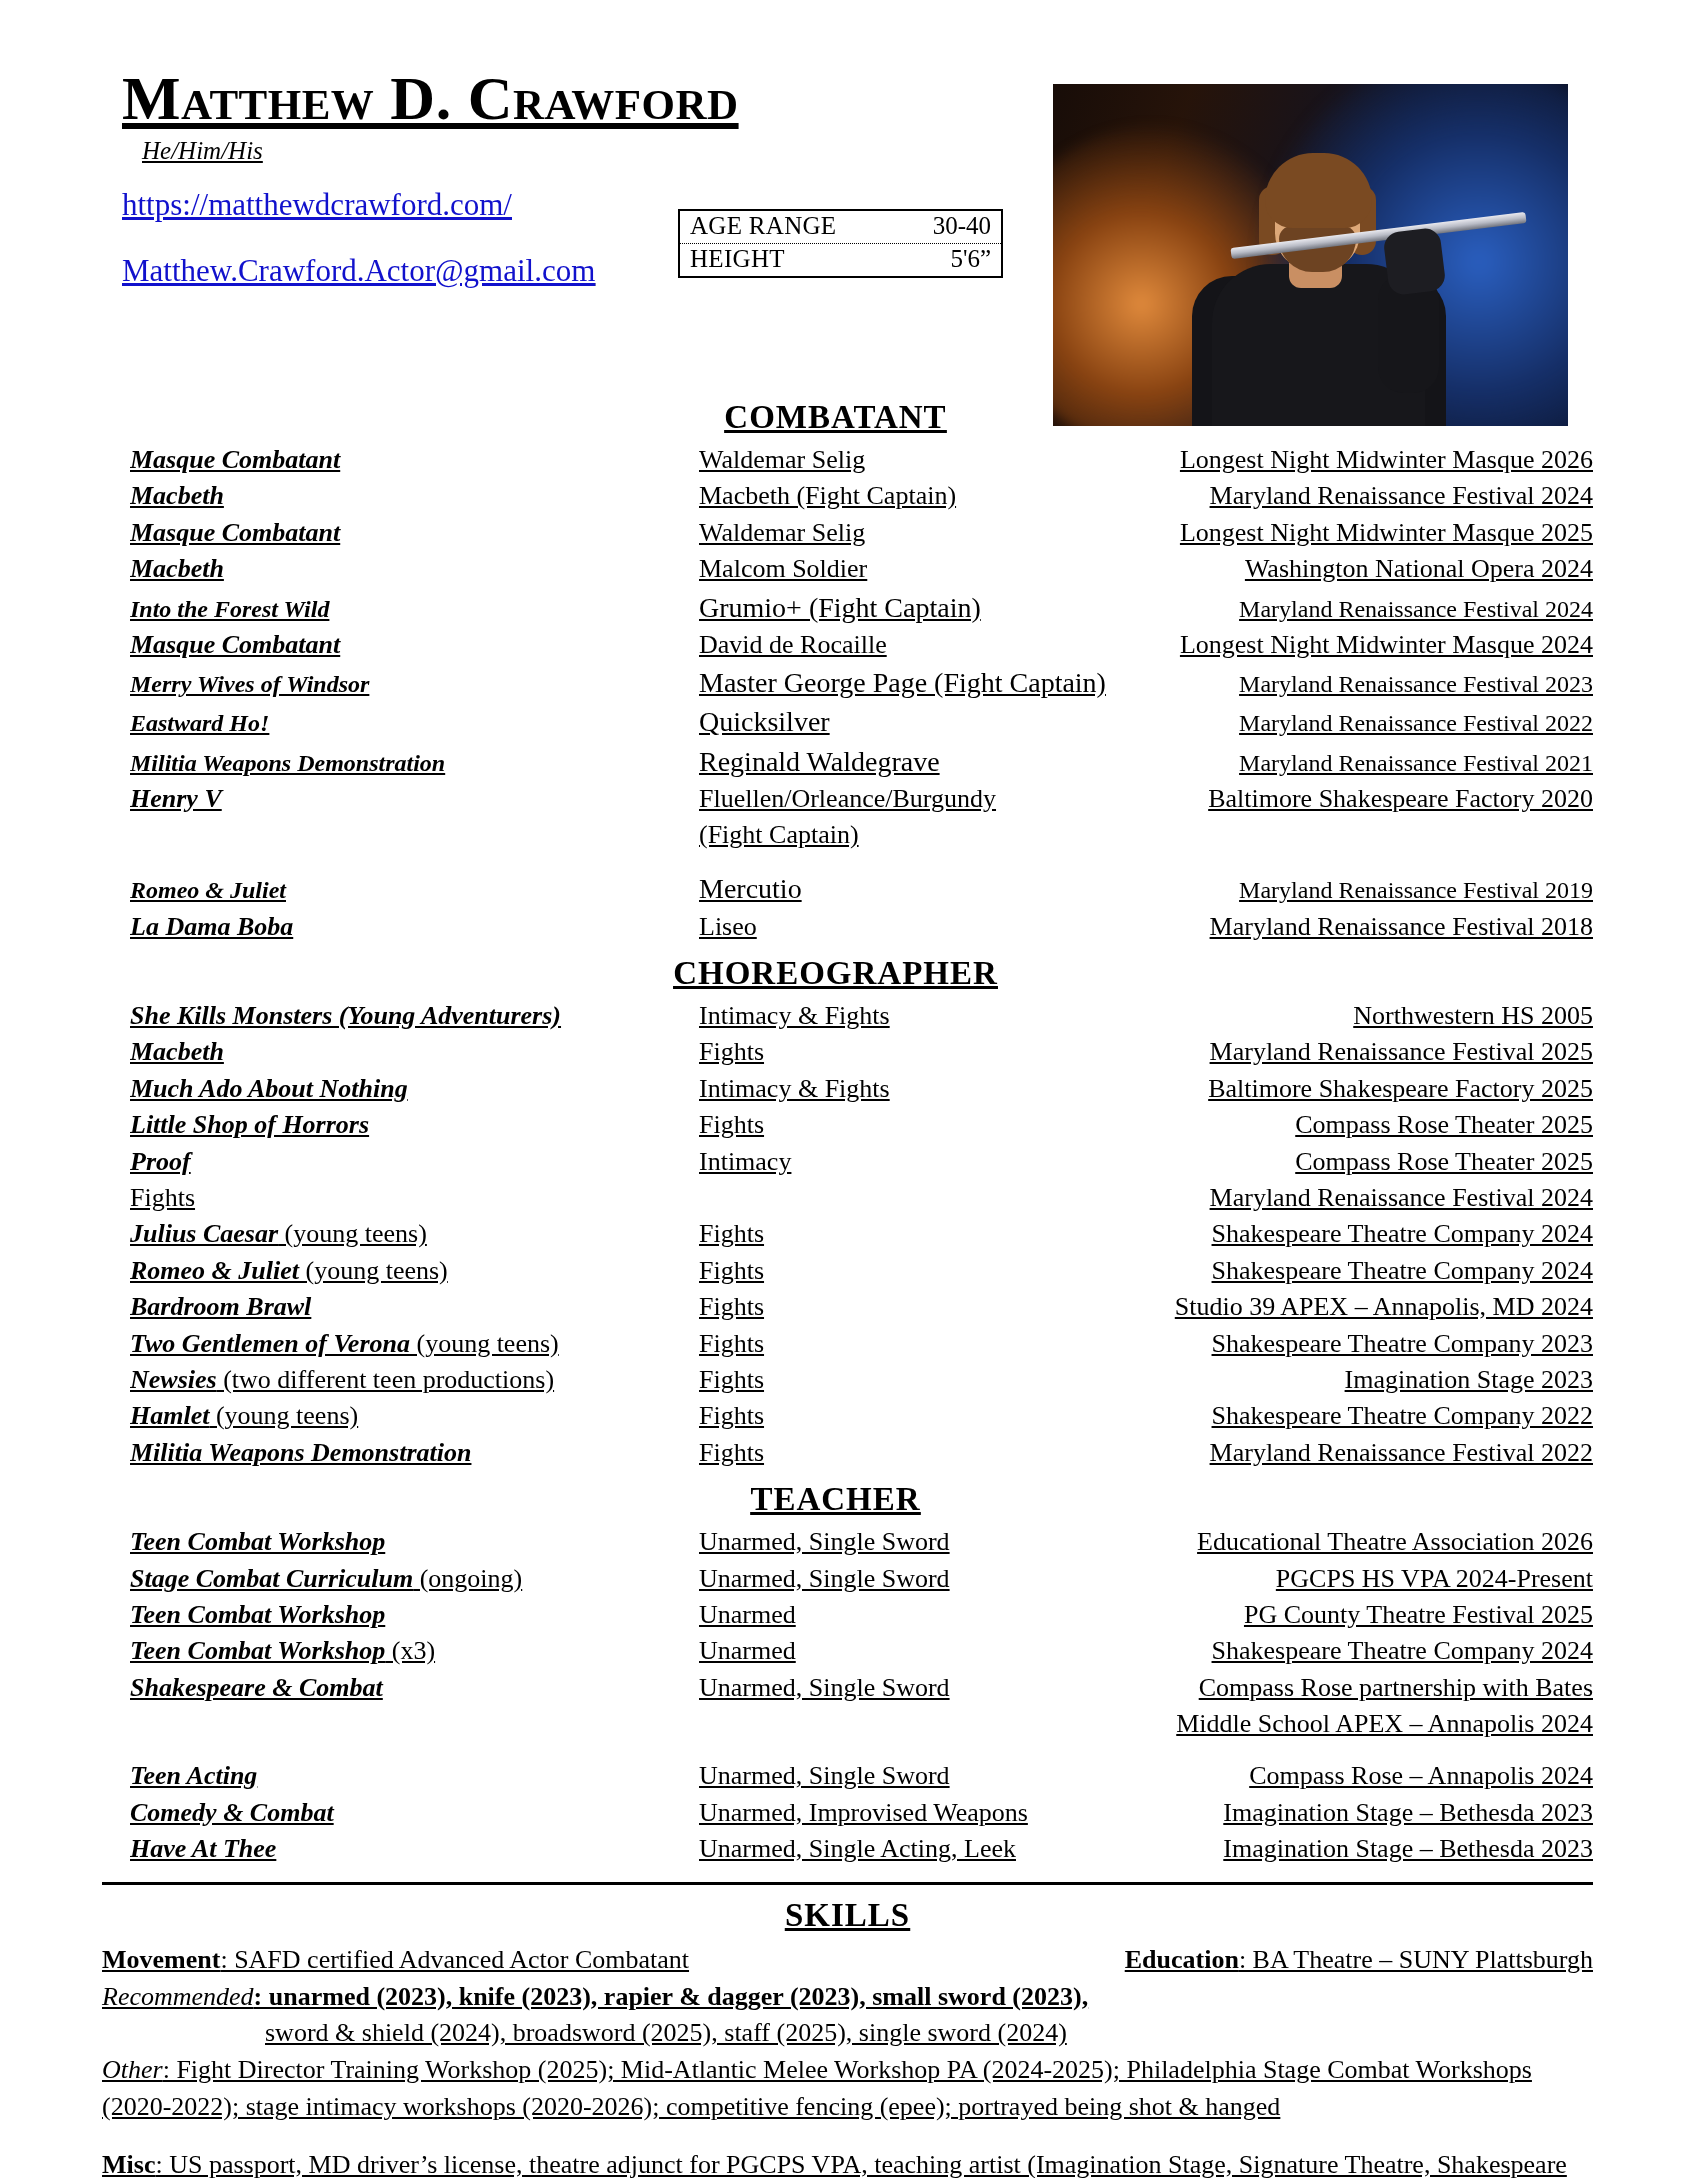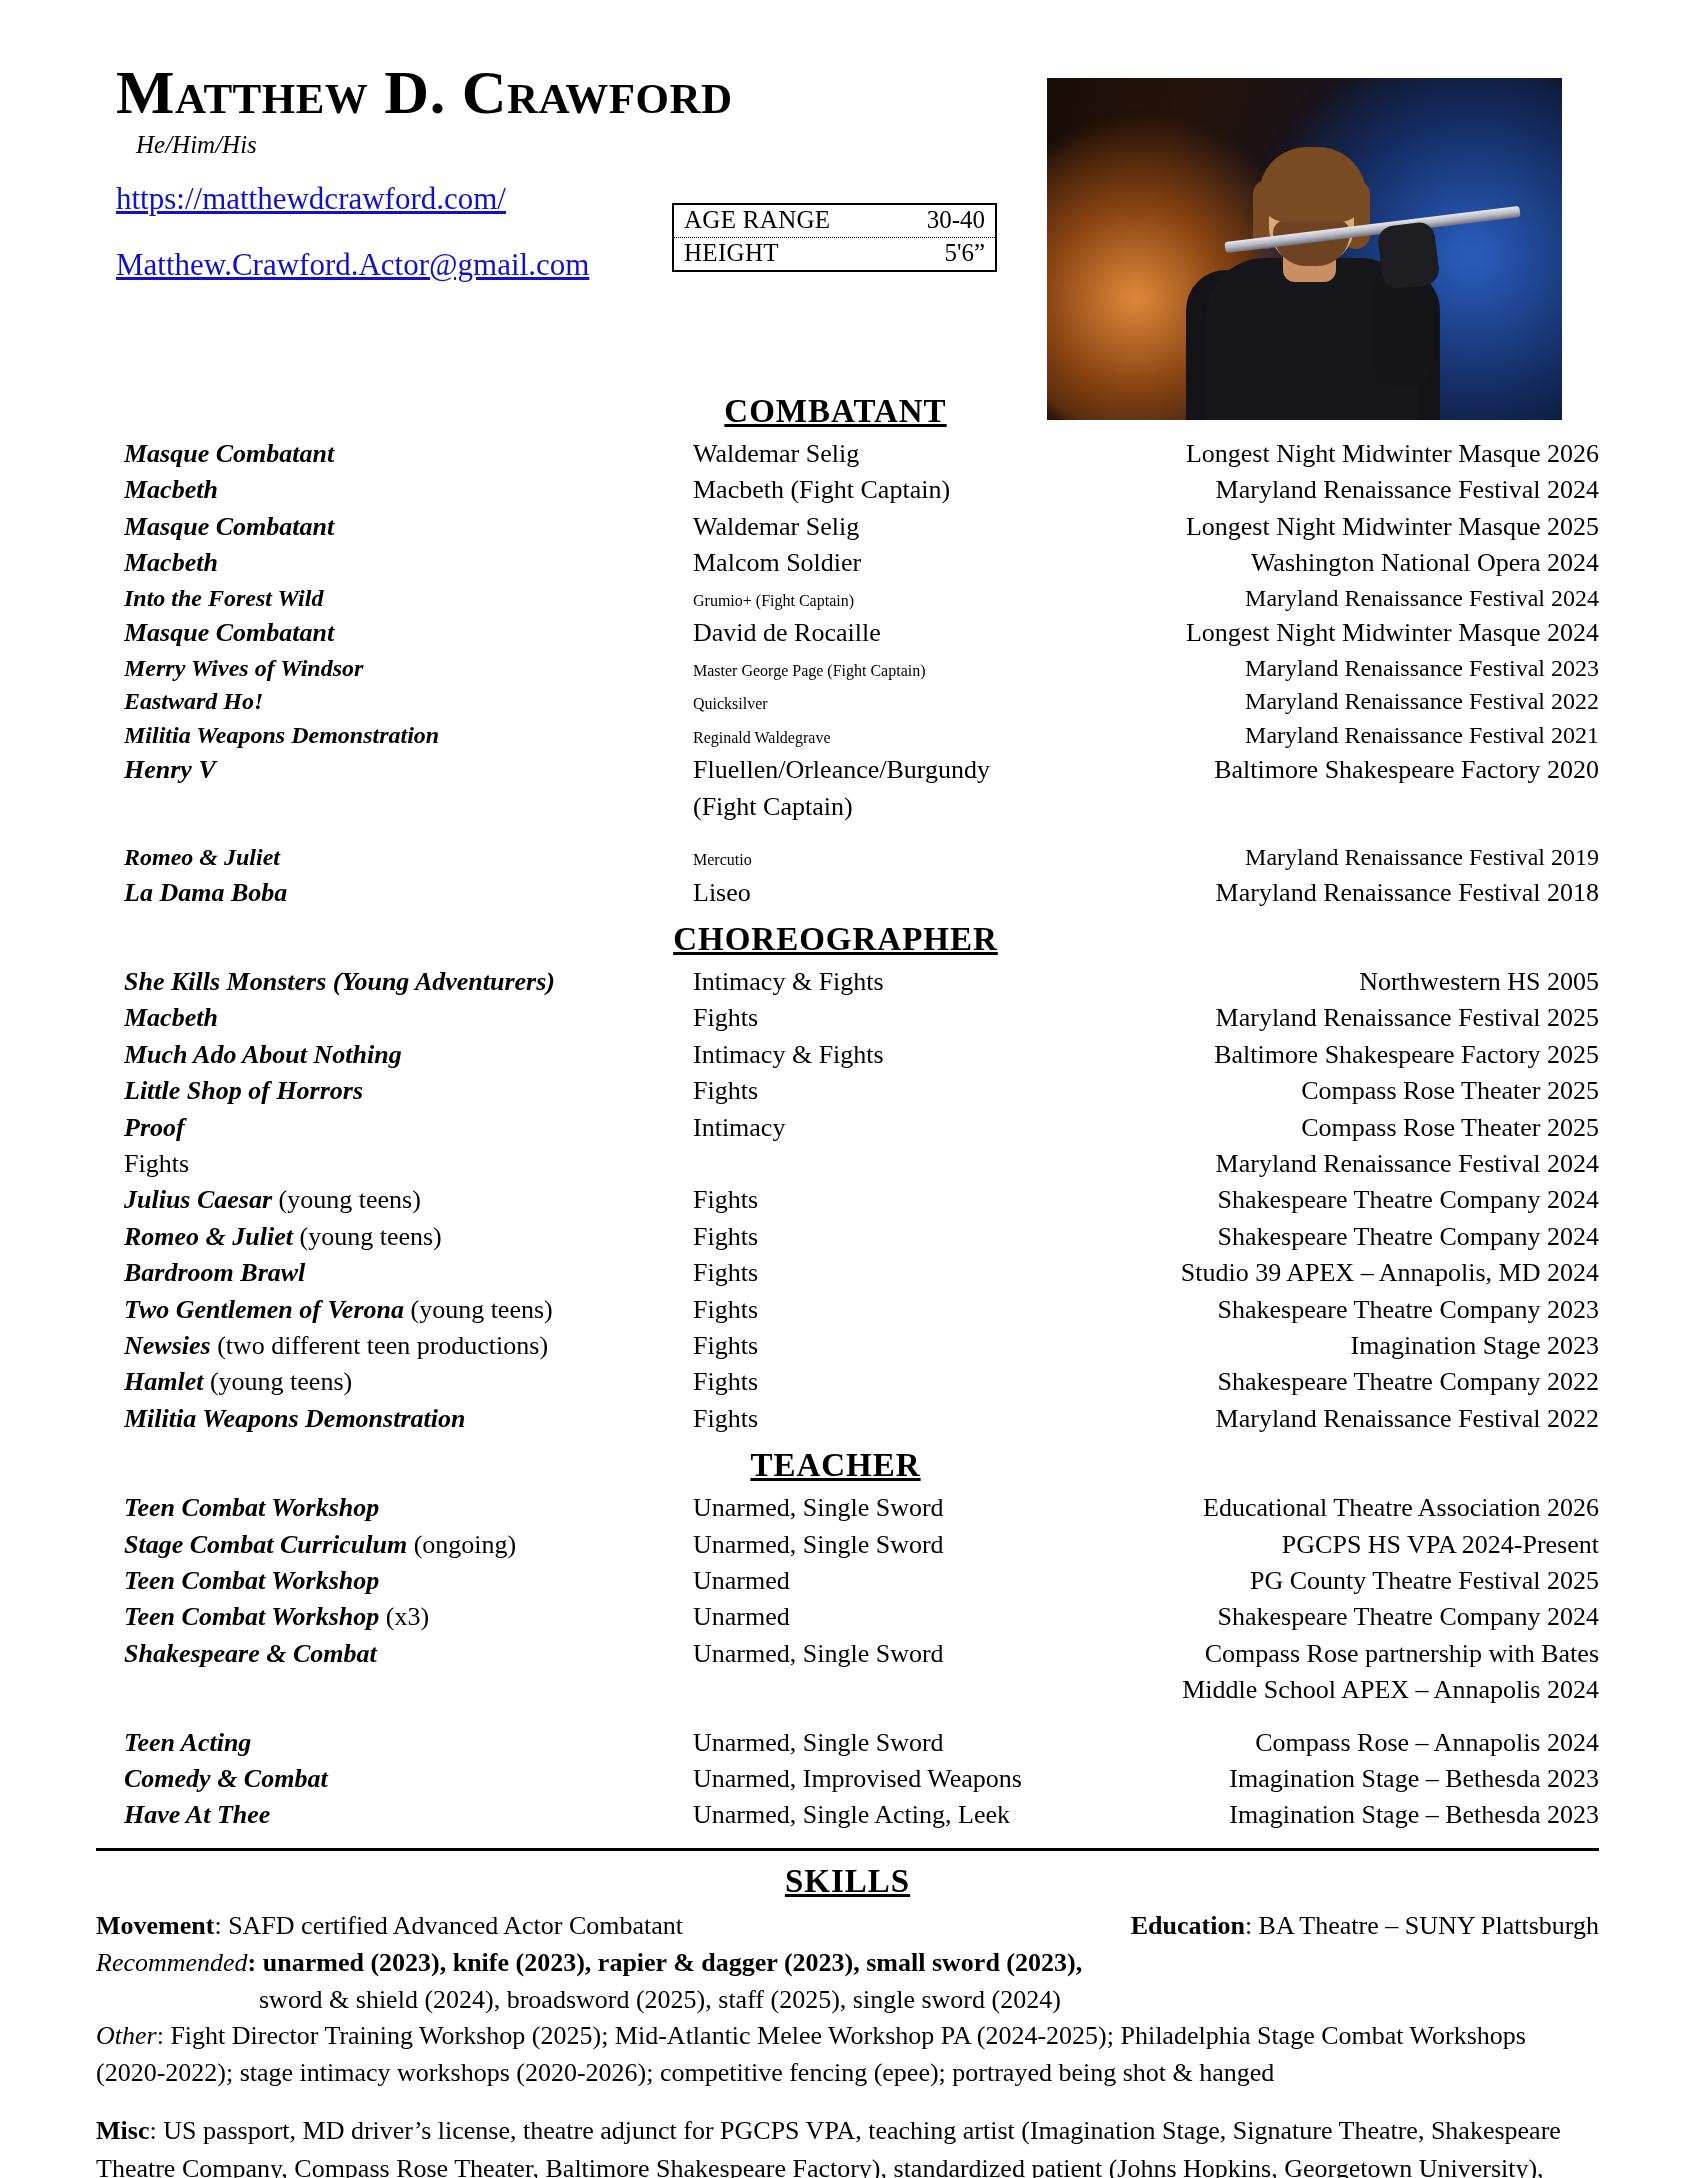--- a/index.html
+++ b/index.html
@@ -12,22 +12,23 @@
     height: 2178px;
     font-family: "Liberation Serif", serif;
     color: #000000;
     position: relative;
     overflow: hidden;
   }
   .page {
     position: relative;
     width: 1683px;
     height: 2178px;
-    padding: 7px;
+    padding: 13px;
     box-sizing: border-box;
+    text-decoration: underline;
   }
 
   
   .header {
     position: relative;
     padding: 54px 79px 0 109px;
     height: 376px;
     box-sizing: border-box;
   }
   .name {
@@ -216,21 +217,21 @@
     flex: 0 0 475px;
     font-size: 26px;
   }
   .col-c {
     flex: 1 1 auto;
     text-align: right;
     font-size: 26px;
     white-space: nowrap;
   }
   .row.small .col-a { font-size: 24px; }
-  .row.small .col-b { font-size: 16px; }
+  .row.small .col-b { font-size: 28px; }
   .row.small .col-c { font-size: 24px; }
   .spacer { height: 16px; }
 
   
   .divider {
     margin: 14px 77px 0 89px;
     border-top: 3px solid #000;
   }
 
   

